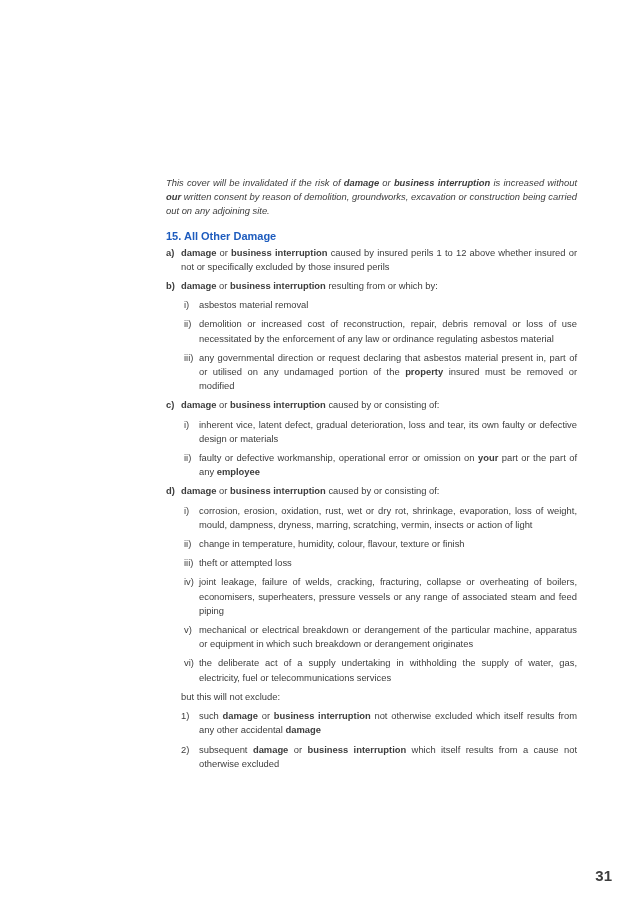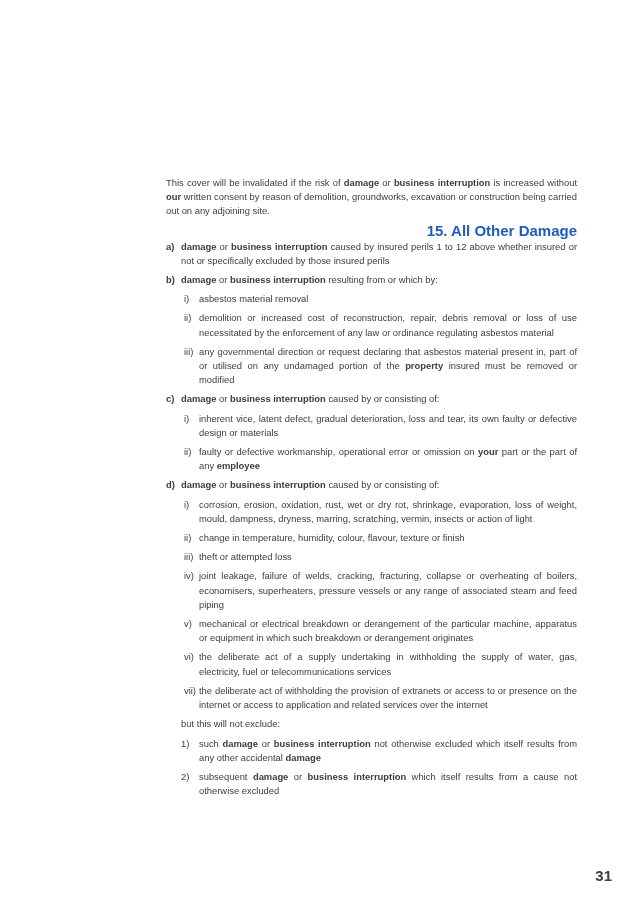--- a/index.html
+++ b/index.html
@@ -8,26 +8,26 @@
     font-family:"Liberation Sans","DejaVu Sans",sans-serif;
     color:var(--text,#3d3d3d);
     font-size:9.4px;line-height:14.2px;
     -webkit-font-smoothing:antialiased;
   }
   .content{
     position:absolute;left:166px;top:176px;width:411px;
     text-align:justify;
   }
   .para{margin:0 0 5px 0;}
-  .intro{margin-bottom:5px;}
+  .intro{margin-bottom:11px;font-style:italic;}
   .heading{
     margin:0 0 3px 0;
-    font-size:15px;line-height:13px;font-weight:bold;
+    font-size:11px;line-height:13px;font-weight:bold;
     color:var(--accent,#1e5cbe);
-    text-align:right;
+    text-align:left;
   }
   .lead{margin-bottom:5.5px;}
   .item,.sub{display:flex;margin:0 0 5px 0;}
   .item > .marker{flex:0 0 15px;font-weight:bold;}
   .sub{margin-left:18px;}
   .sub > .marker{flex:0 0 15px;font-weight:normal;}
   .sub.num{margin-left:15px;}
   .sub.num > .marker{flex:0 0 18px;}
   .body{flex:1 1 auto;}
   .note{margin:0 0 5px 15px;}
@@ -103,24 +103,20 @@
     <div class="body"><span>joint leakage, failure of welds, cracking, fracturing, collapse or overheating of boilers, economisers, superheaters, pressure vessels or any range of associated steam and feed piping</span></div>
   </div>
   <div class="sub">
     <span class="marker">v)</span>
     <div class="body"><span>mechanical or electrical breakdown or derangement of the particular machine, apparatus or equipment in which such breakdown or derangement originates</span></div>
   </div>
   <div class="sub">
     <span class="marker">vi)</span>
     <div class="body"><span>the deliberate act of a supply undertaking in withholding the supply of water, gas, electricity, fuel or telecommunications services</span></div>
   </div>
-  <div class="sub">
-    <span class="marker">vii)</span>
-    <div class="body"><span>the deliberate act of withholding the provision of extranets or access to or presence on the internet or access to application and related services over the internet</span></div>
-  </div>
   <p class="para note"><span>but this will not exclude:</span></p>
   <div class="sub num">
     <span class="marker">1)</span>
     <div class="body"><span>such </span><b>damage</b><span> or </span><b>business interruption</b><span> not otherwise excluded which itself results from any other accidental </span><b>damage</b></div>
   </div>
   <div class="sub num">
     <span class="marker">2)</span>
     <div class="body"><span>subsequent </span><b>damage</b><span> or </span><b>business interruption</b><span> which itself results from a cause not otherwise excluded</span></div>
   </div>
 

